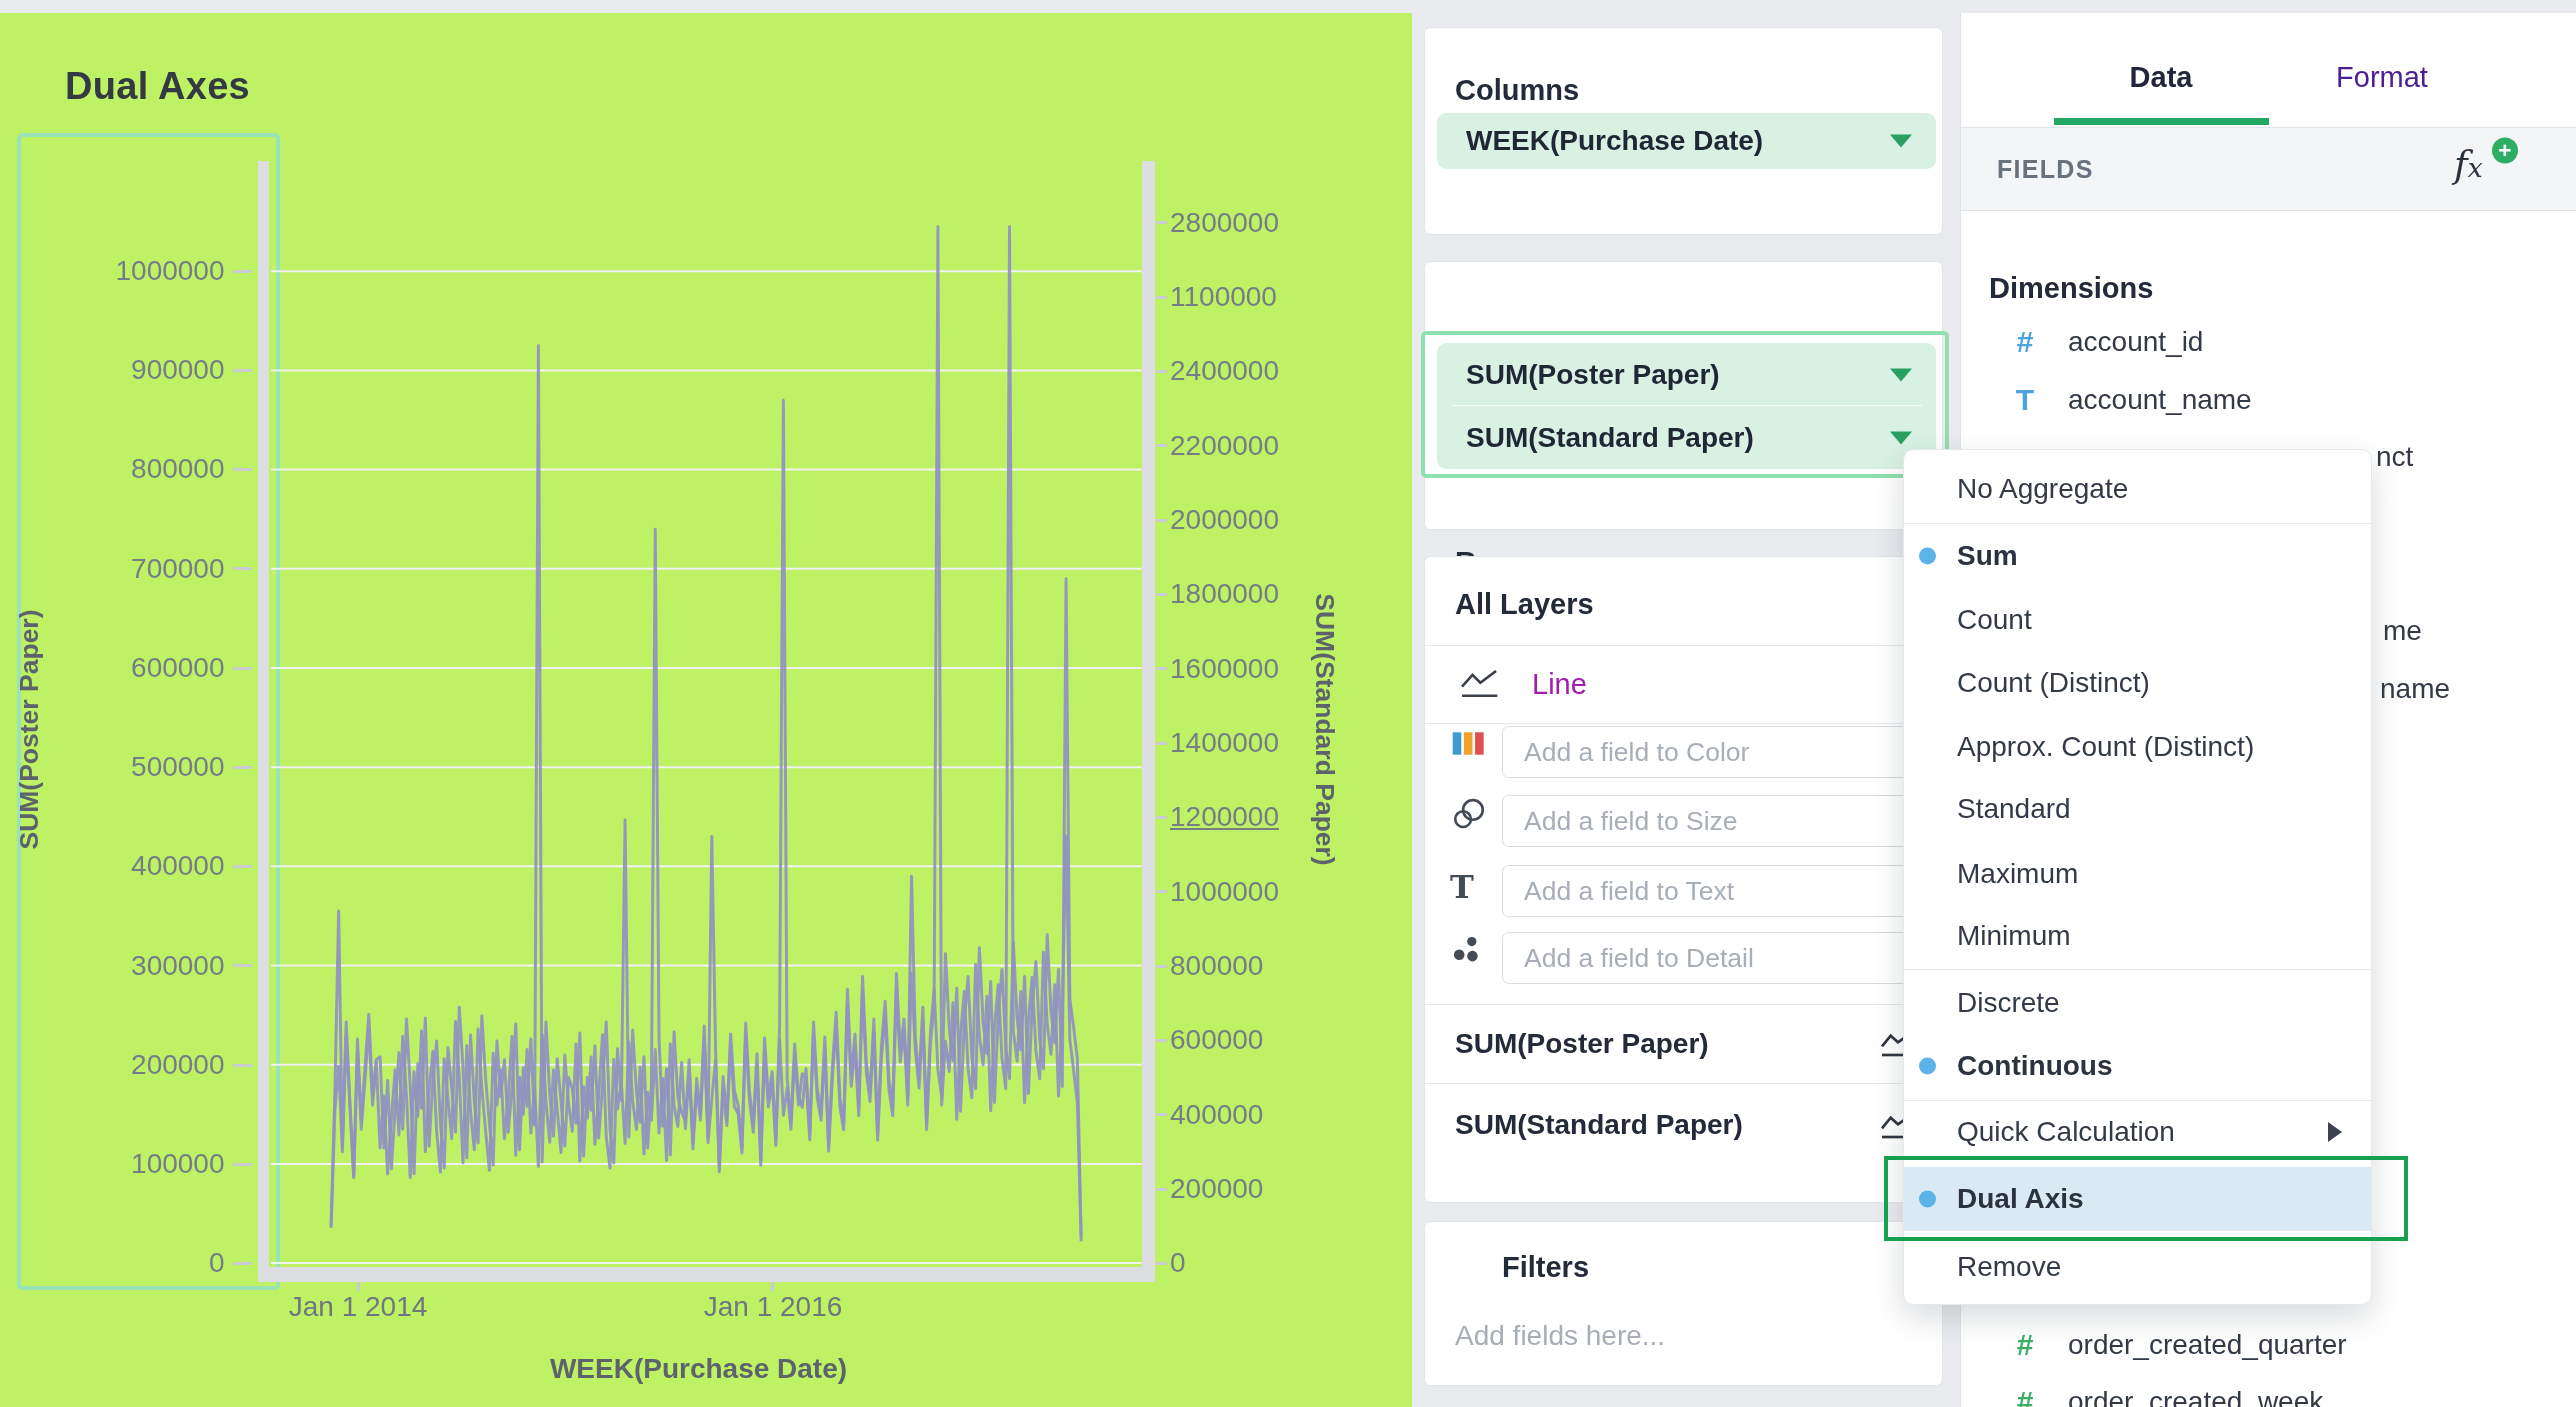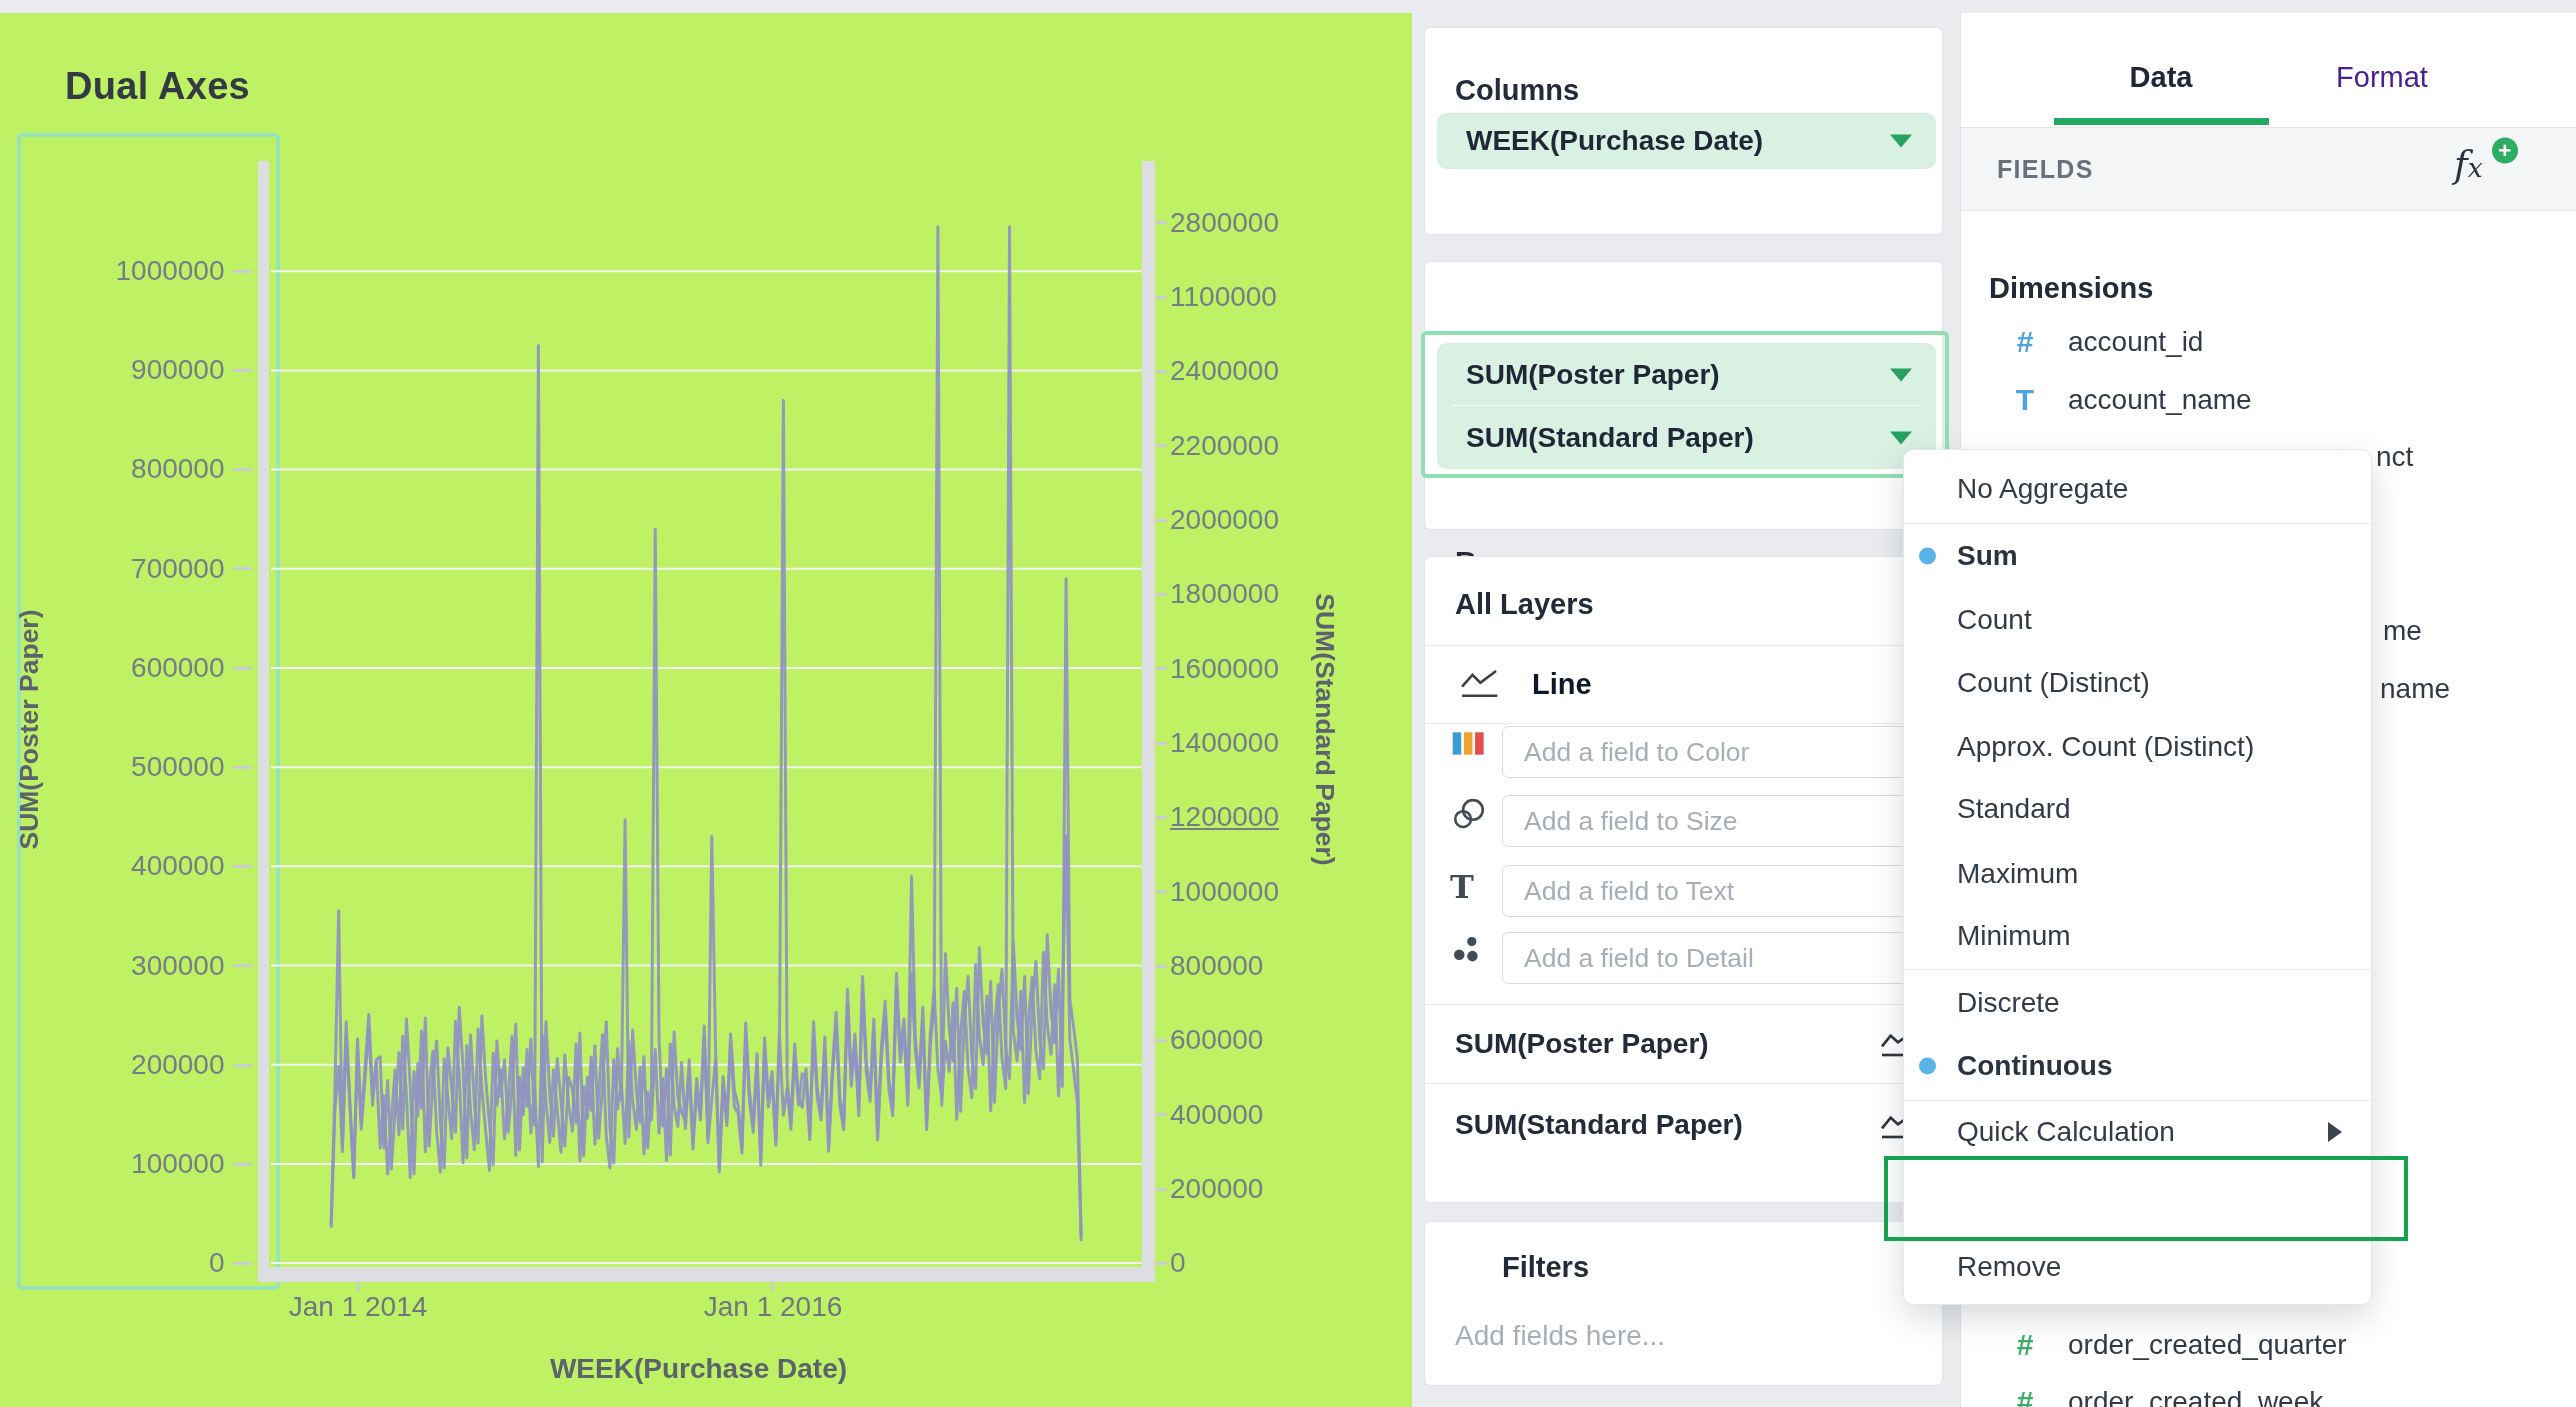--- a/index.html
+++ b/index.html
@@ -205,21 +205,21 @@
 
   <section class="card" style="top:556px; height:647px;">
     <div class="card-title" style="top:31px;">All Layers</div>
     <div class="divider" style="top:88px;"></div>
 
     <div style="position:absolute; left:0; top:89px; width:100%; height:77px;">
       <svg class="line-glyph" style="left:34px; top:21px;" width="44" height="34" viewBox="0 0 66 52">
         <polyline points="4,30 20,12 32,24 56,6" fill="none" stroke="#3a414b" stroke-width="4"></polyline>
         <line x1="4" y1="44" x2="58" y2="44" stroke="#3a414b" stroke-width="4"></line>
       </svg>
-      <span style="position:absolute; left:107px; top:38px; transform:translateY(-50%); font-size:29px; color:#0f172a;font-weight:bold;">Line</span>
+      <span style="position:absolute; left:107px; top:38px; transform:translateY(-50%); font-size:29px; color:#a21caf;">Line</span>
     </div>
     <div class="divider" style="top:166px;"></div>
 
     <div id="slot-rows">
         <div style="position: absolute; left: 0px; top: 160px; width: 100%; height: 69px;">
           <div class="icon-cell" style="top:12px;">
             <svg width="37" height="29" viewBox="0 0 56 44">
               <rect x="4" y="5" width="13" height="34" fill="#3d9bd1"></rect>
               <rect x="21" y="5" width="13" height="34" fill="#eda32d"></rect>
               <rect x="38" y="5" width="13" height="34" fill="#e05050"></rect>
@@ -354,20 +354,24 @@
         <span class="mi-label">Discrete</span>
       </div>
       <div class="menu-item bold" style="top: 584px;">
         <span class="mi-dot"></span>
         <span class="mi-label">Continuous</span>
       </div>
       <div class="menu-item" style="top: 650px;">
         <span class="mi-label">Quick Calculation</span>
         <span class="mi-arrow"></span>
       </div>
+      <div class="menu-item bold highlighted" style="top: 717px;">
+        <span class="mi-dot"></span>
+        <span class="mi-label">Dual Axis</span>
+      </div>
       <div class="menu-item" style="top: 785px;">
         <span class="mi-label">Remove</span>
       </div>
       <div class="menu-sep" style="top: 73px;"></div>
       <div class="menu-sep" style="top: 519px;"></div>
       <div class="menu-sep" style="top: 650px;"></div>
     </div>
 
   <div class="abs dualaxis-outline"></div>
 

